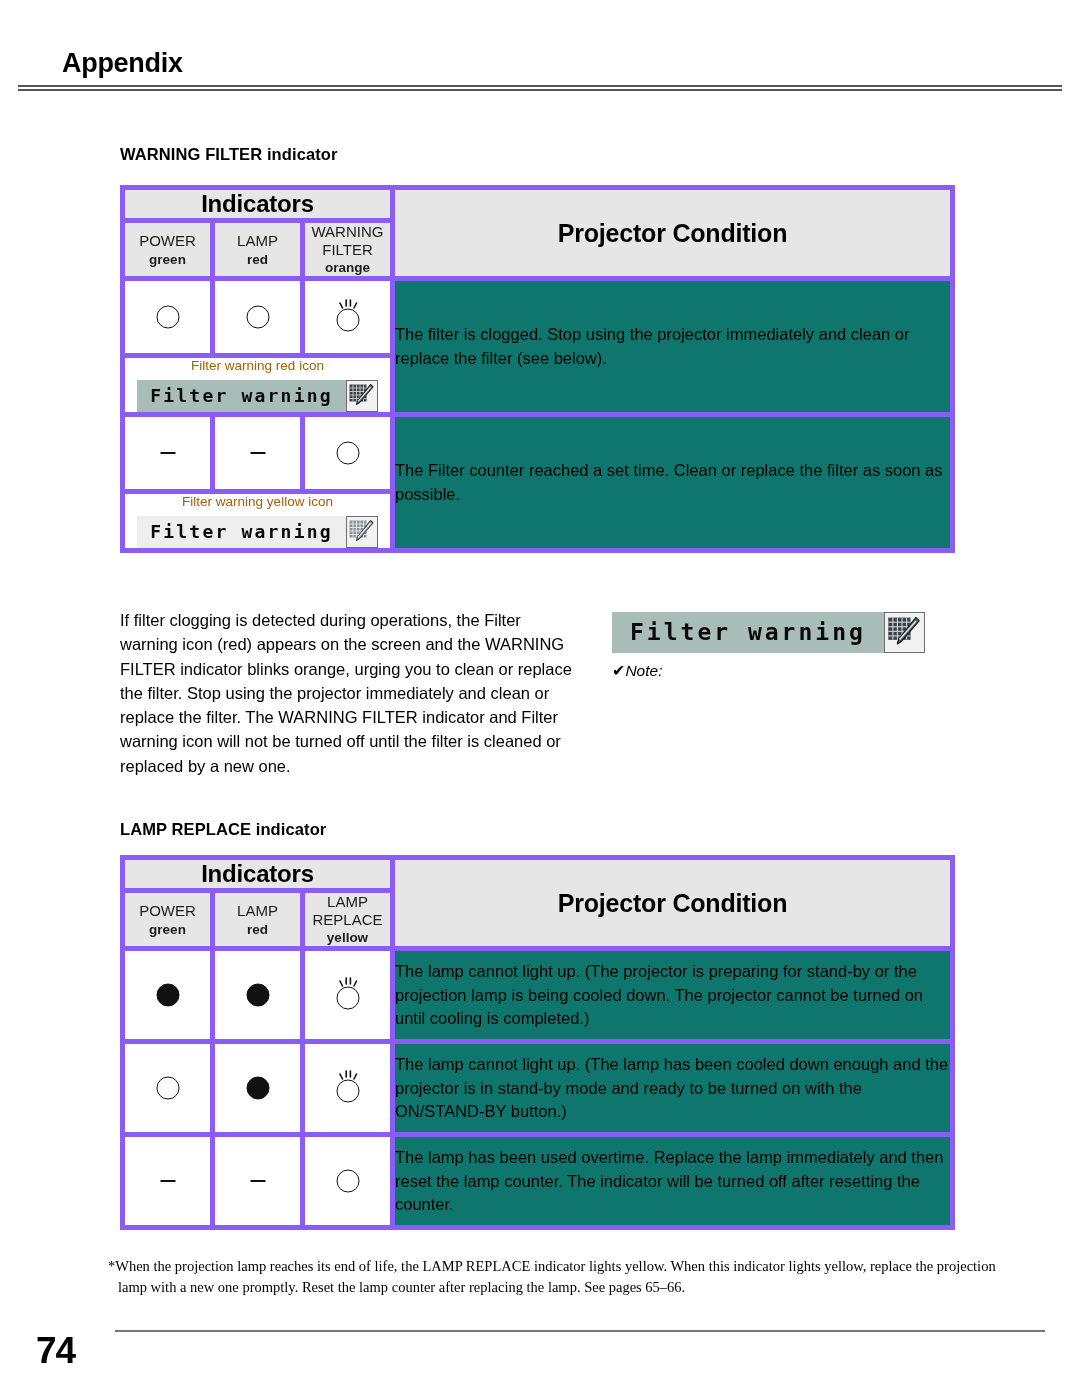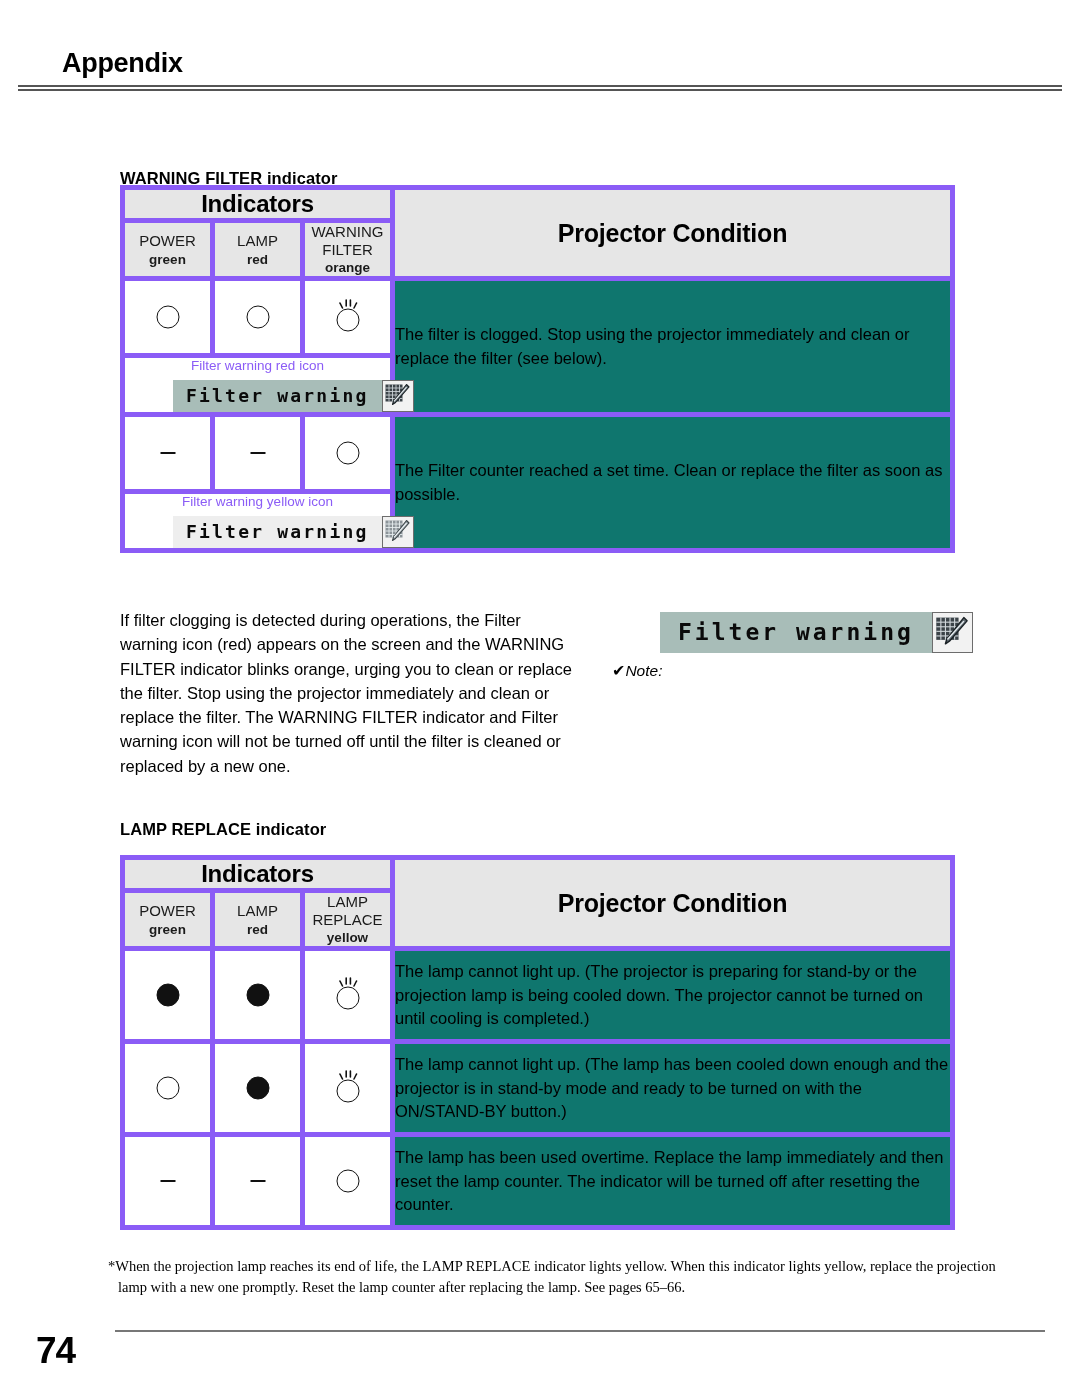--- a/index.html
+++ b/index.html
@@ -134,27 +134,26 @@
   }
 
   
   .fw-row-cell {
     background: #ffffff;
     text-align: center;
     padding: 6px 0 10px 0;
   }
   .fw-caption {
     font-size: 13.5px;
-    color: #8b5cf6;
+    color: #a16207;
     margin-bottom: 7px;
   }
   .fw-banner {
     display: inline-flex;
     align-items: flex-start;
-    margin-left: 48px;
   }
   .fw-label {
     font-family: "DejaVu Sans Mono", monospace;
     font-size: 18px;
     font-weight: bold;
     letter-spacing: 2.2px;
     padding: 5px 13px 6px 13px;
     color: #0a0a0a;
     white-space: nowrap;
   }
@@ -229,21 +228,21 @@
   }
 </style>
 </head>
 <body>
 
 <div class="page-header">
   <div class="title">Appendix</div>
   <div class="header-rule"></div>
 </div>
 
-<div class="section-label" style="left:120px; top:145px;margin-top:24px;">WARNING FILTER indicator</div>
+<div class="section-label" style="left:120px; top:145px;">WARNING FILTER indicator</div>
 
 <table class="ind-table" style="left:120px; top:185px; width:830px;">
   <colgroup>
     <col style="width:90px">
       <col style="width:90px">
       <col style="width:90px">
       <col style="width:560px">
   </colgroup>
   <tbody>
     <tr>

